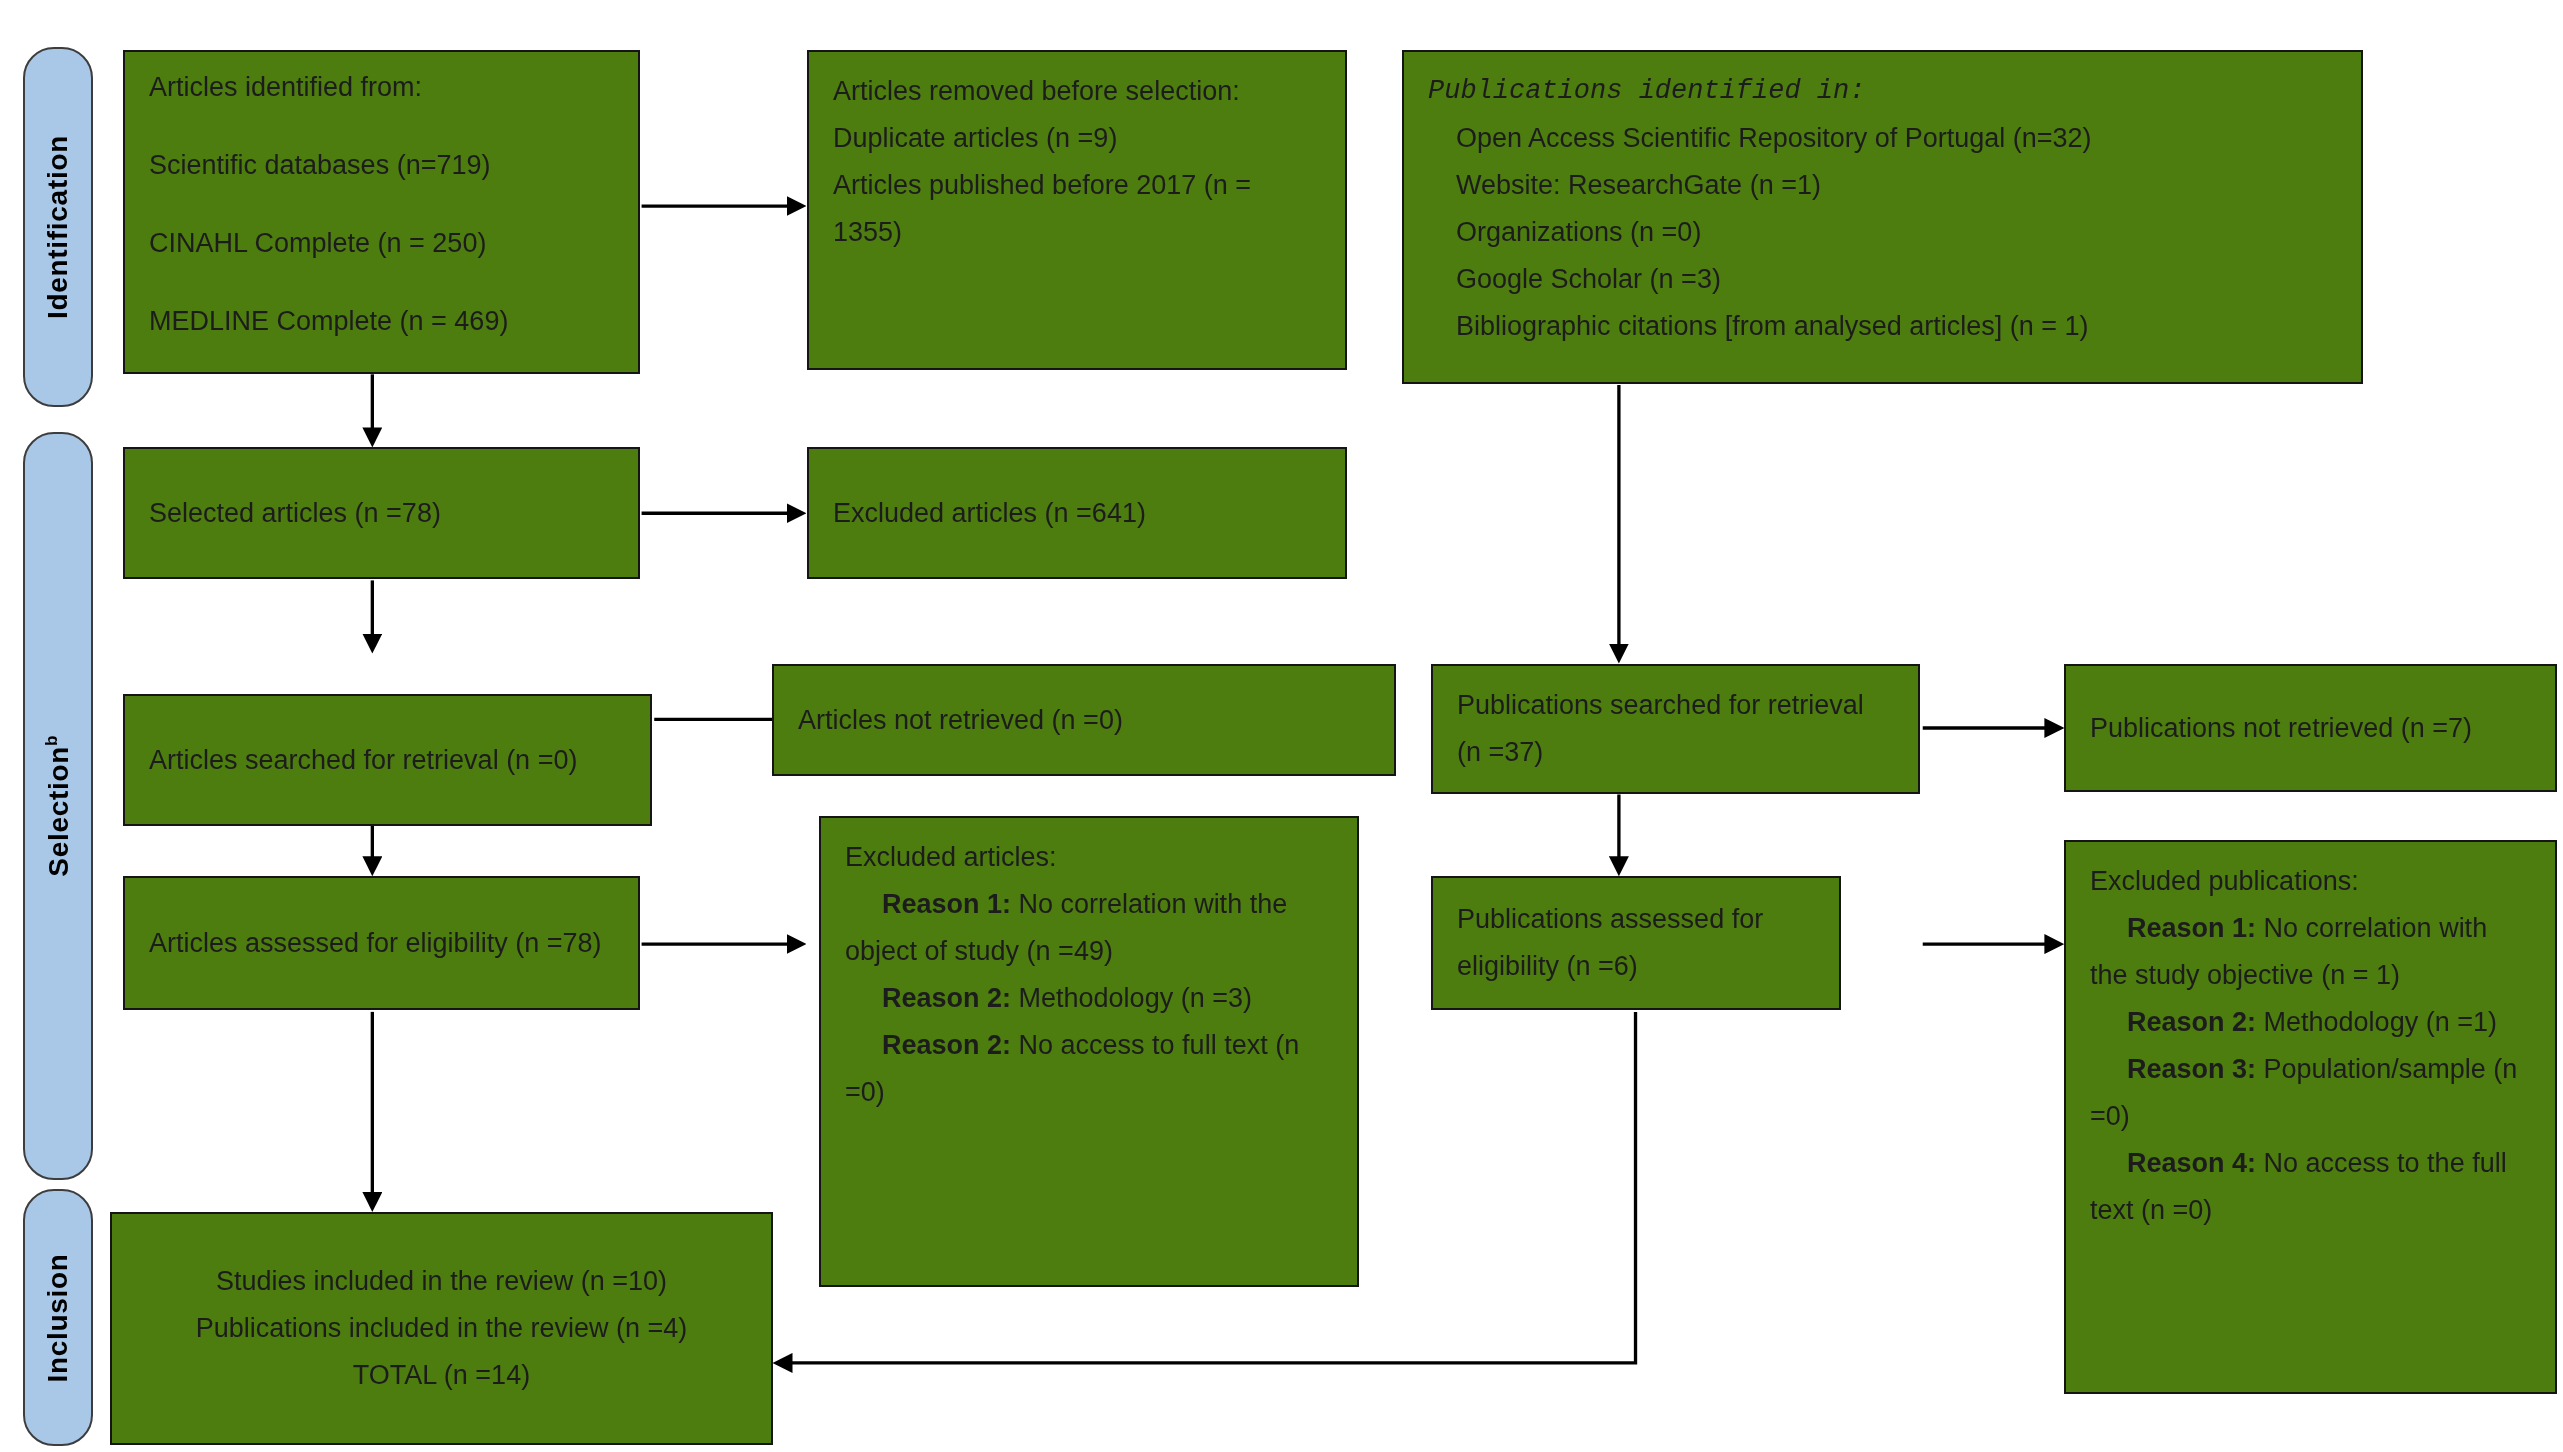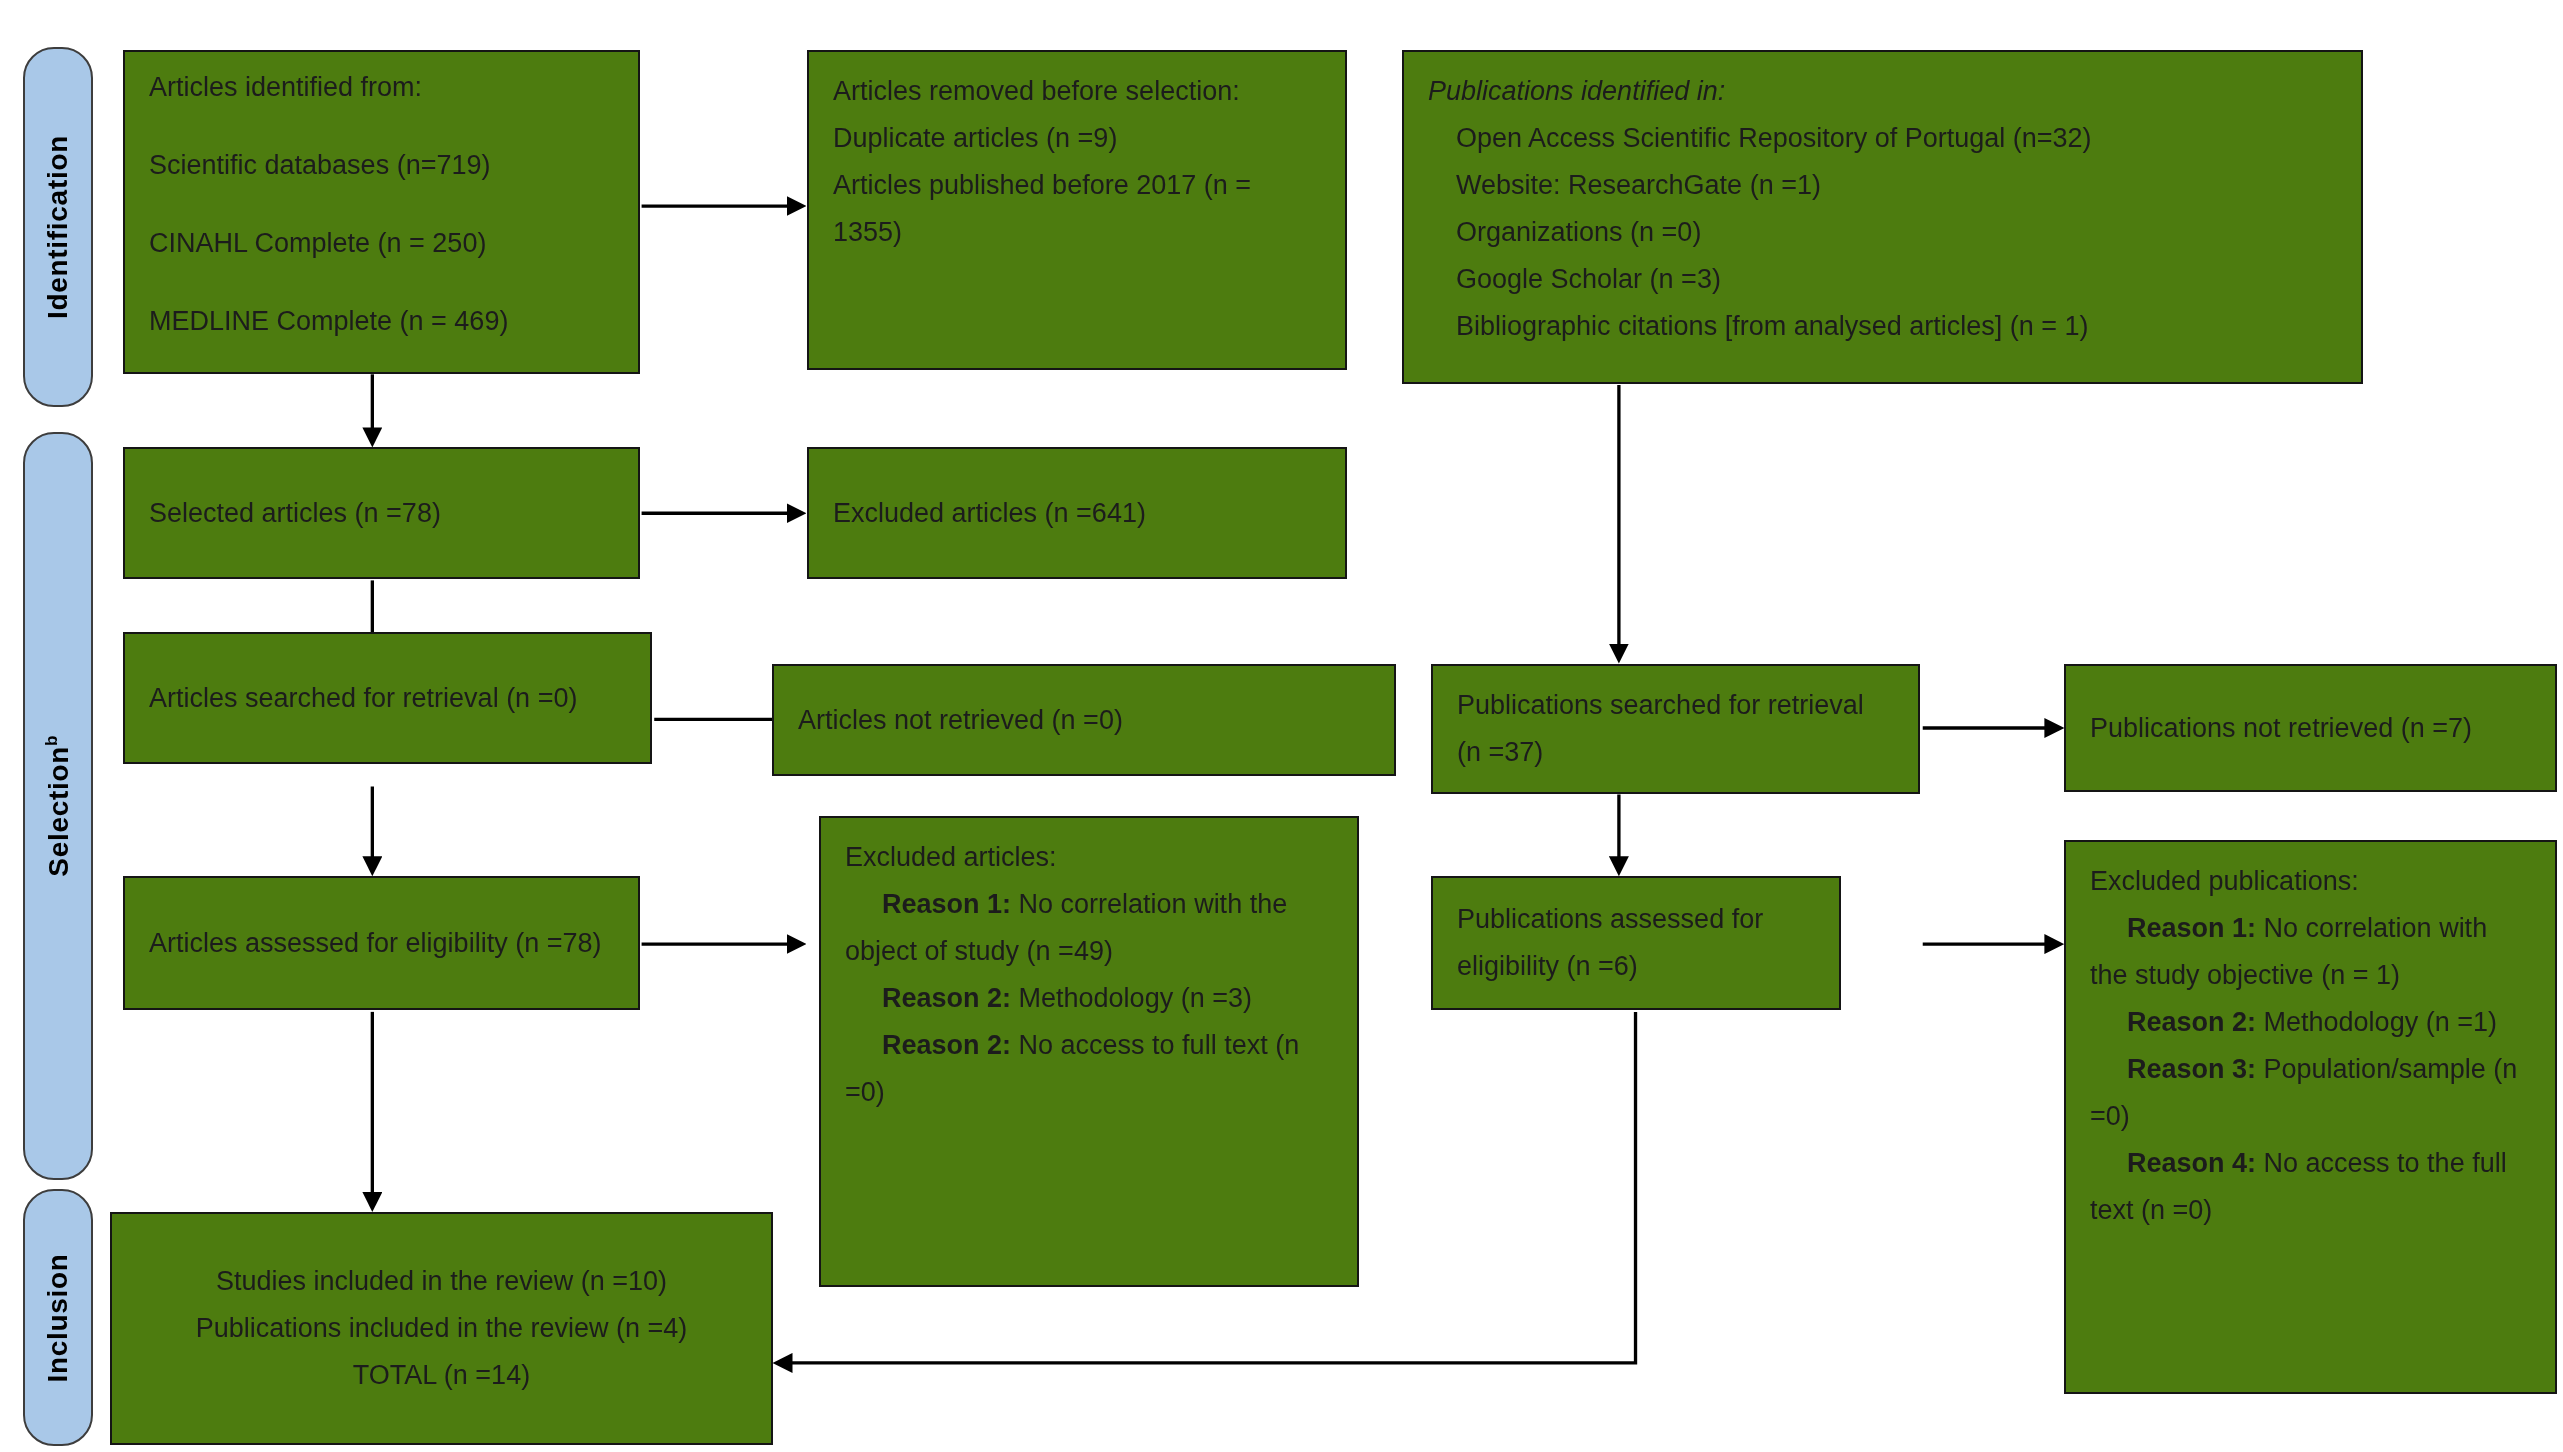--- a/index.html
+++ b/index.html
@@ -36,21 +36,21 @@
   .vc {
     display: flex;
     flex-direction: column;
     justify-content: center;
   }
   .ctr {
     align-items: center;
     text-align: center;
   }
   .lh-tight { line-height: 39px; }
-  .italic { font-style: italic; }
+  .italic { font-style: italic; font-family: Liberation Mono, monospace; }
   .indent-body { padding-left: 28px; }
   .reason { text-indent: 37px; }
   .reason.no-indent { text-indent: 0; }
   .pad-wide { padding-left: 40px; padding-right: 40px; }
   .side-label {
     position: absolute;
     box-sizing: border-box;
     background: #a9c8e8;
     border: 2px solid #3d3d3d;
     border-radius: 31px;
@@ -108,21 +108,21 @@
   </div>
 
   <div class="box lh-tight" style="left:123px;top:50px;width:517px;height:324px">
     <div>Articles identified from:<br><br>Scientific databases (n=719)<br><br>CINAHL Complete (n = 250)<br><br>MEDLINE Complete (n = 469)</div>
   </div>
 
   <div class="box vc" style="left:123px;top:447px;width:517px;height:132px">
     <div>Selected articles (n =78)</div>
   </div>
 
-  <div class="box vc" style="left:123px;top:632px;width:529px;height:132px">
+  <div class="box vc" style="left:123px;top:694px;width:529px;height:132px">
     <div>Articles searched for retrieval (n =0)</div>
   </div>
 
   <div class="box vc" style="left:123px;top:876px;width:517px;height:134px">
     <div>Articles assessed for eligibility (n =78)</div>
   </div>
 
   <div class="box vc ctr pad-wide" style="left:110px;top:1212px;width:663px;height:233px">
     <div>Studies included in the review (n =10)<br>Publications included in the review (n =4)<br>TOTAL (n =14)</div>
   </div>

